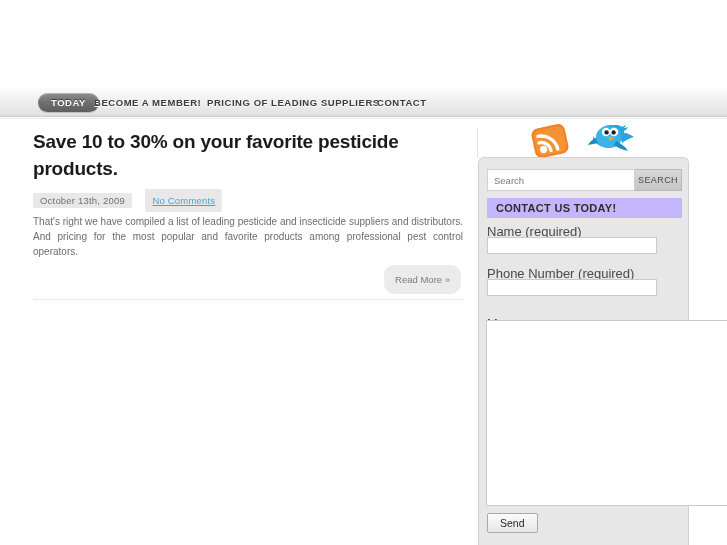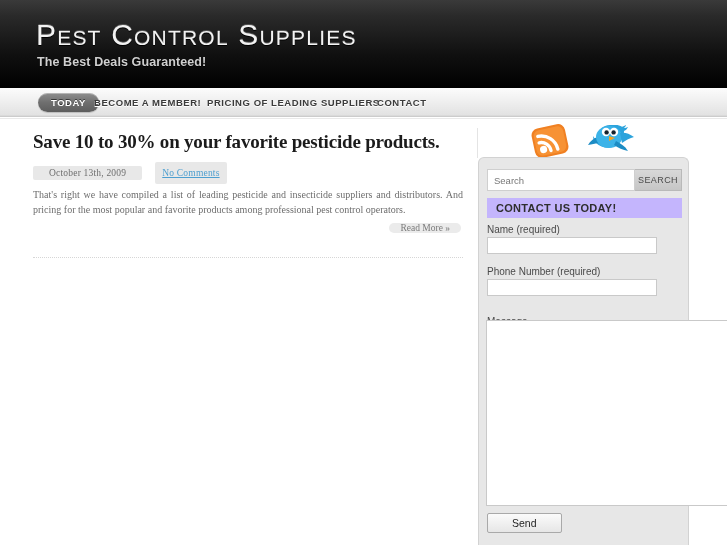--- a/index.html
+++ b/index.html
@@ -54,47 +54,47 @@
     color: #ffffff; text-shadow: 0 -1px 0 rgba(0,0,0,.55);
     box-shadow: inset 0 1px 0 rgba(255,255,255,.35), 0 1px 1px rgba(0,0,0,.18);
   }
   .nav-sep {
     position: absolute; left: 0; top: 118px; width: 727px; height: 1px;
     background: #e9e9e9;
   }
 
   
   .content {
-    position: absolute; left: 33px; top: 128px; width: 438px; font-family: Liberation Serif, serif;
+    position: absolute; left: 33px; top: 128px; width: 438px;
   }
   .post-title {
     font-size: 19px; font-weight: bold; color: #1b1b1b;
     line-height: 27px; letter-spacing: -0.2px;
   }
   .post-meta { margin-top: 7px; height: 16px; position: relative; }
   .meta-date {
     display: inline-block; background: #e8e8e8; color: #6f6f6f;
-    font-size: 9.5px; padding: 2px 16px; border-radius: 2px;
+    font-size: 9.5px; padding: 2px 7px; border-radius: 2px;
     letter-spacing: .2px;
   }
   .meta-comments {
     display: inline-block; background: #e8e8e8; color: #4d9fd0;
     font-size: 9.5px; padding: 6px 7px; border-radius: 2px;
     margin-left: 9px; text-decoration: underline; cursor: pointer;
     letter-spacing: .2px;
   }
   .post-body {
     margin-top: 9px; font-size: 10px; line-height: 15px;
     color: #6d6d6d; text-align: justify; width: 430px;
   }
   .read-more-row { position: relative; height: 22px; margin-top: 6px; }
   .read-more {
     position: absolute; right: 10px; top: 0;
     background: #ebebeb; color: #7b7b7b;
-    font-size: 9.5px; padding: 0 11px; border-radius: 10px;
+    font-size: 9.5px; padding: 9px 11px; border-radius: 10px;
     cursor: pointer; white-space: nowrap;
   }
   .divider {
     margin-top: 12px; width: 430px; height: 0;
     border-top: 1px dotted #d6d6d6;
   }
   .col-sep {
     position: absolute; left: 477px; top: 128px; width: 1px; height: 30px;
     background: #e4e4e4;
   }
@@ -132,21 +132,21 @@
     letter-spacing: .4px; cursor: pointer;
     font-family: "Liberation Sans", sans-serif;
   }
   .sidebar-heading {
     position: absolute; left: 8px; top: 40px; width: 195px; height: 20px;
     line-height: 20px; background: #c4b5fd; color: #2e2e2e;
     font-size: 11px; font-weight: bold; padding-left: 9px;
     letter-spacing: .3px;
   }
   .field-label {
-    position: absolute; left: 8px; font-size: 10px; color: #4a4a4a;
+    position: absolute; left: 8px; font-size: 13px; color: #4a4a4a;
   }
   .field-input {
     position: absolute; left: 8px; width: 170px; height: 17px;
     background: #fff; border: 1px solid #c9c9c9;
     font-family: "Liberation Sans", sans-serif; font-size: 10px;
     padding: 0 4px;
   }
   .label-name { top: 66px; }
   .input-name { top: 79px; }
   .label-phone { top: 108px; }
@@ -154,36 +154,32 @@
   .label-message { top: 150px; margin-top: 8px; }
   .message-box {
     position: absolute; left: 486px; top: 320px;
     width: 246px; height: 186px;
     background: #fff; border: 1px solid #c9c9c9;
     font-family: "Liberation Sans", sans-serif; font-size: 10px;
     padding: 3px; resize: none;
   }
   .send-button {
     position: absolute; left: 487px; top: 513px;
-    padding: 3px 24px;
+    padding: 3px 12px;
     background: linear-gradient(to bottom, #fbfbfb 0%, #e6e6e6 100%);
     border: 1px solid #a9a9a9; border-radius: 2px;
     font-family: "Liberation Sans", sans-serif;
     font-size: 10.5px; color: #1f1f1f; cursor: pointer;
   }
 </style>
 </head>
 <body>
 
 <div id="page">
 
-  <div class="site-header">
-    <div class="site-title">Pest Control Supplies</div>
-    <div class="site-tagline">The Best Deals Guaranteed!</div>
-  </div>
 
   <div class="nav-bar">
     <div class="nav-list">
       <div class="nav-item active" style="left:38px;">
         <span>TODAY</span>
       </div>
       <div class="nav-item" style="left:94px;">
         <span>BECOME A MEMBER!</span>
       </div>
       <div class="nav-item" style="left:207px;">

